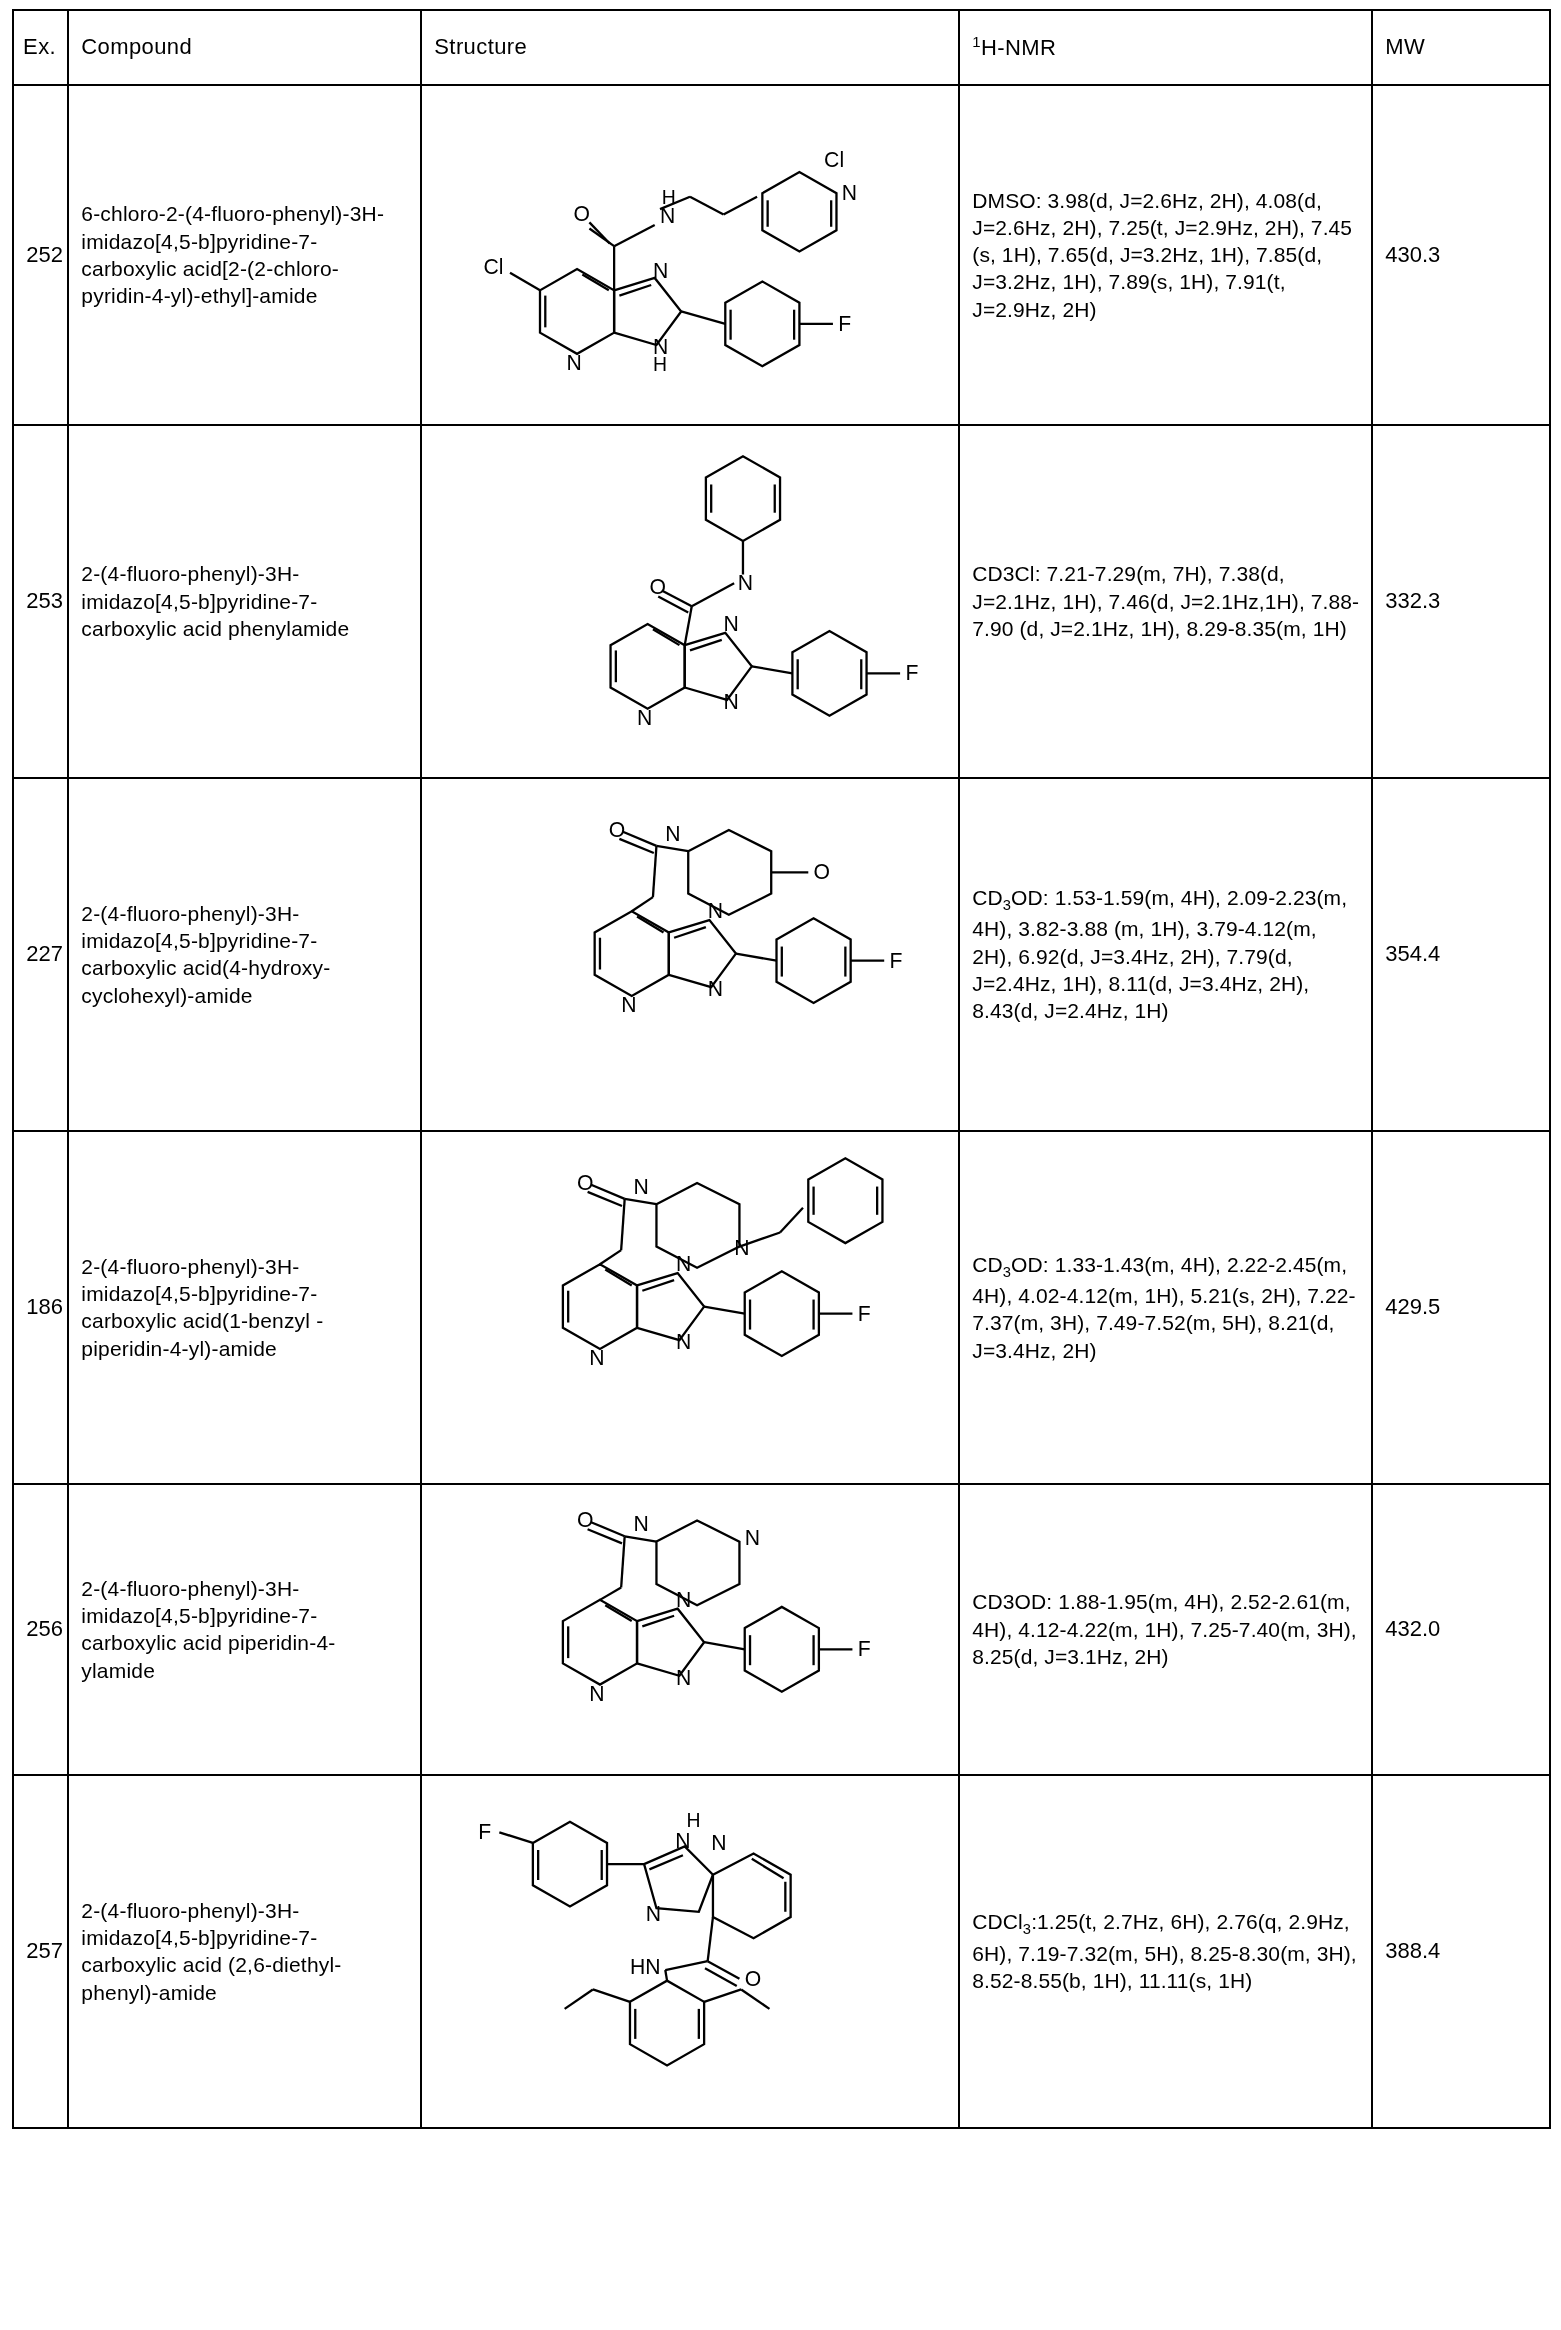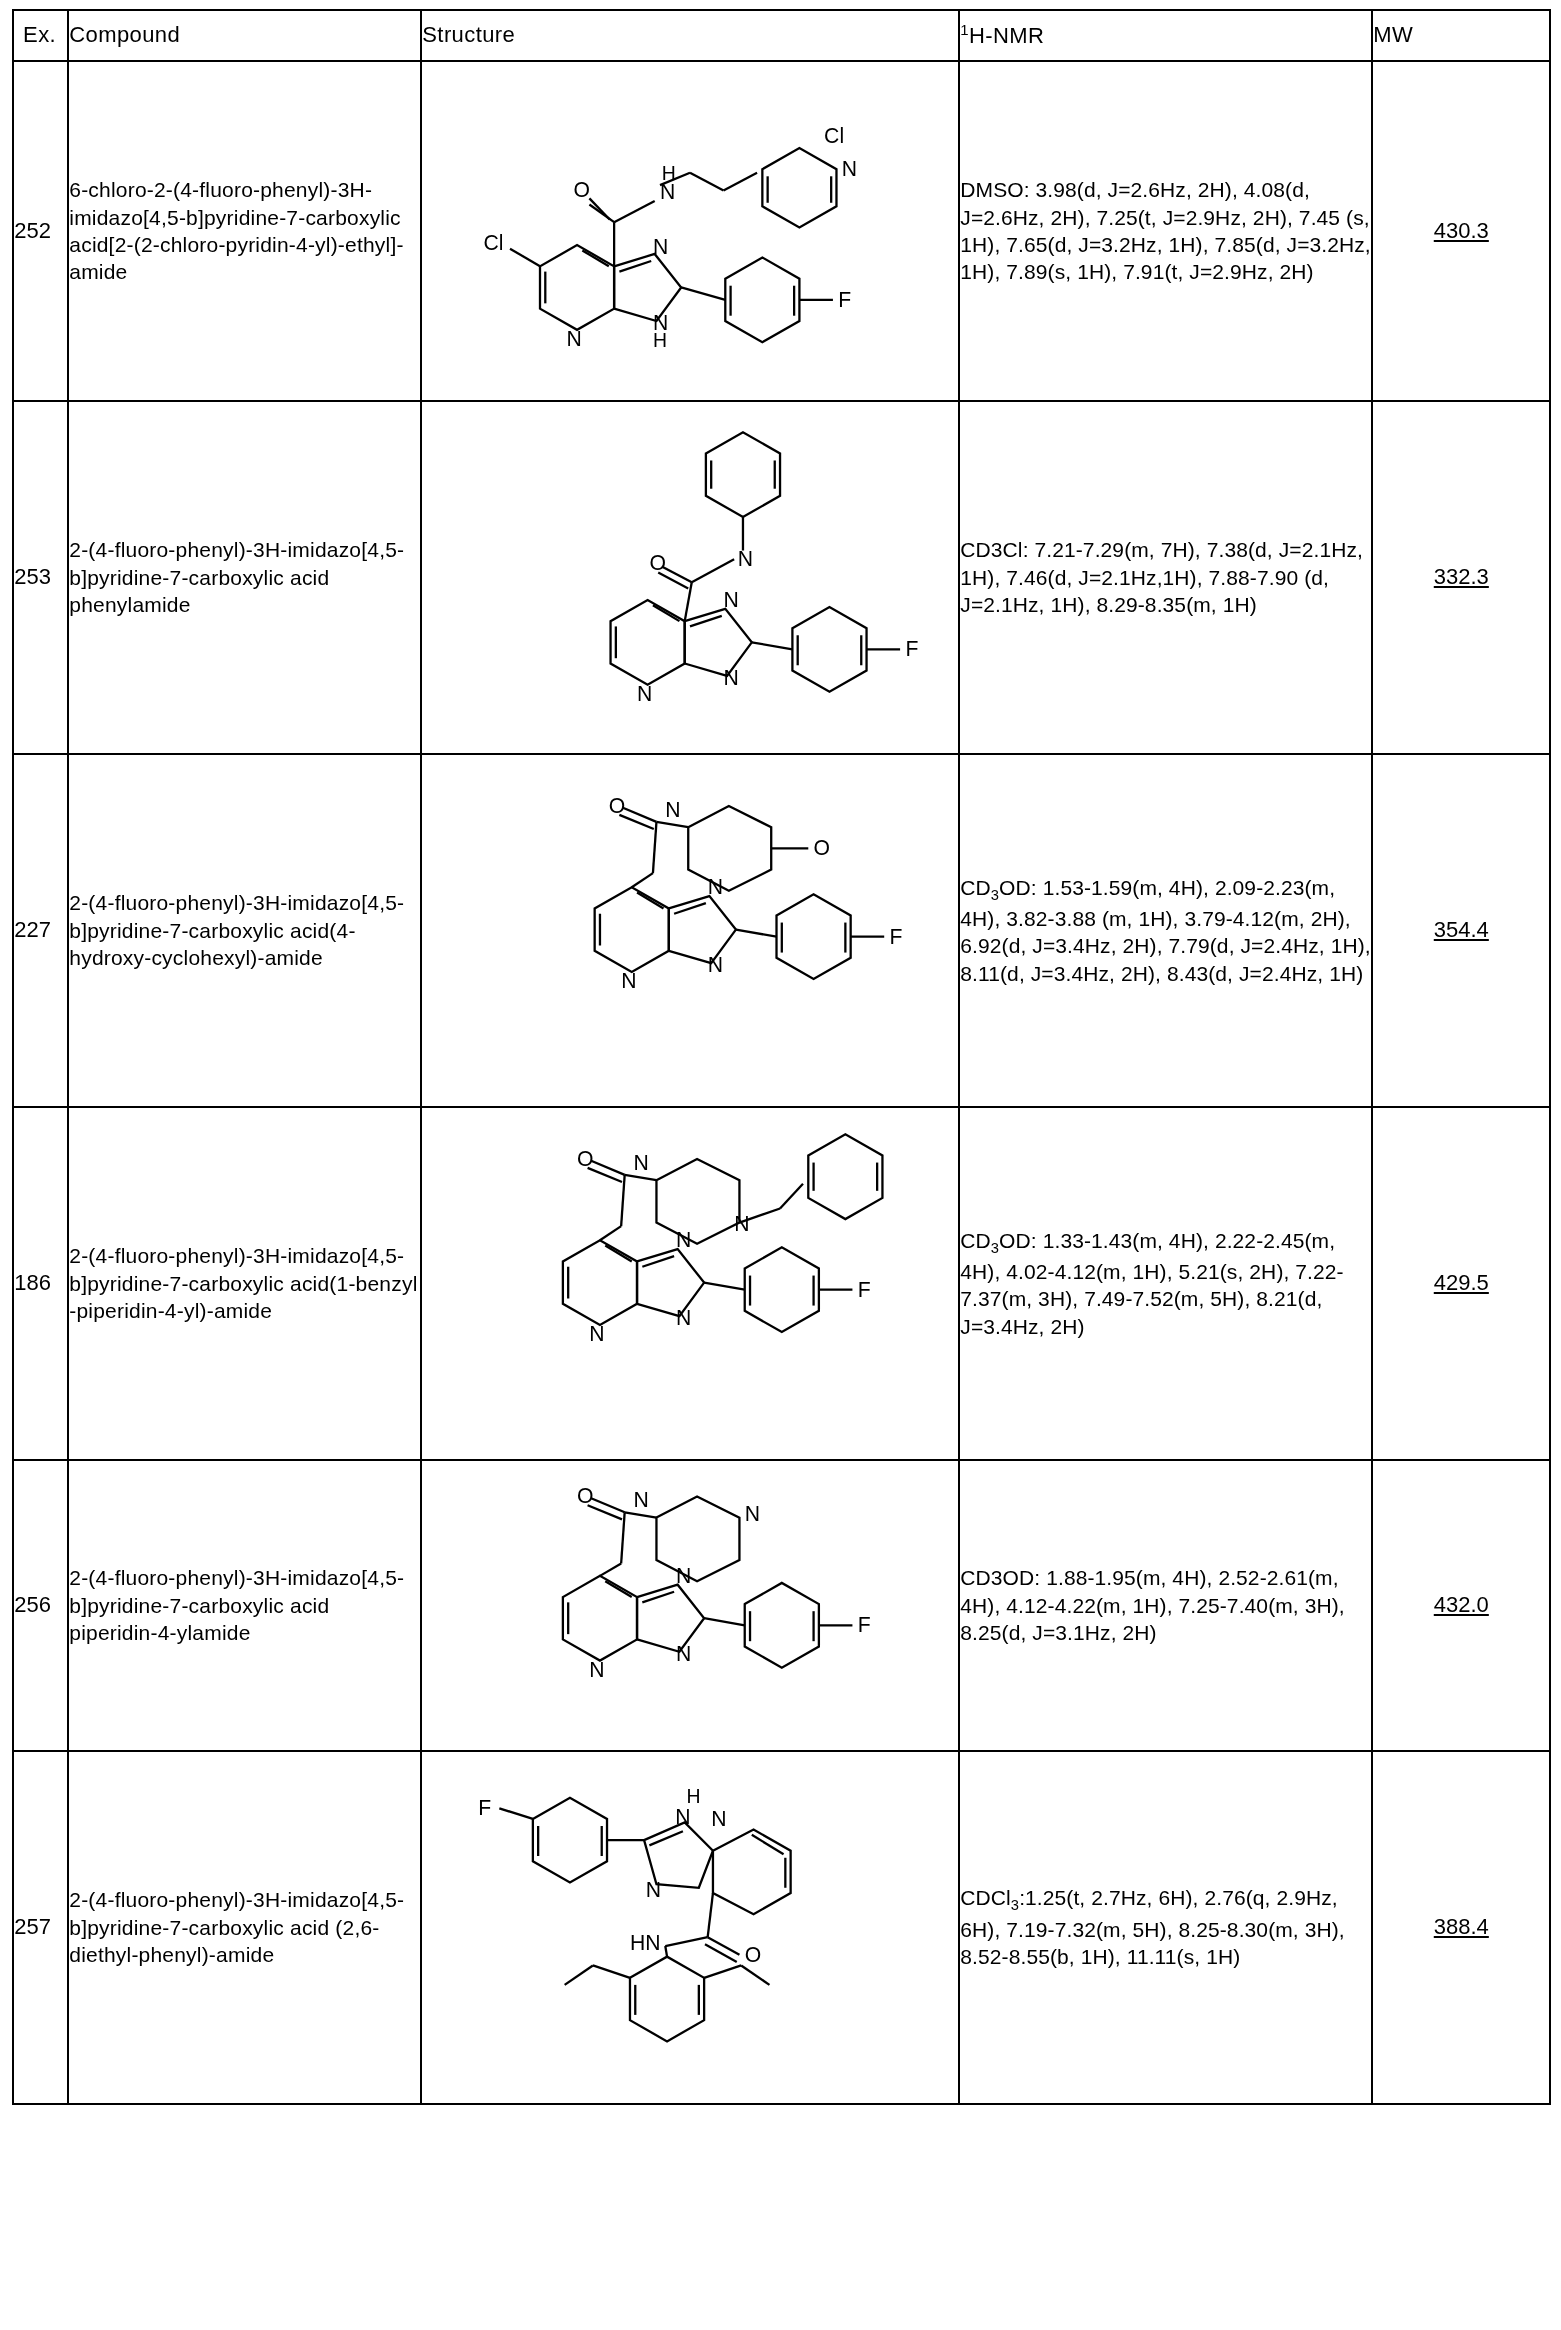--- a/index.html
+++ b/index.html
@@ -20,21 +20,21 @@
   table.patent-table {
     border-collapse: collapse;
     width: 1536px;
     table-layout: fixed;
     border: 2.6px solid #000;
   }
   table.patent-table th,
   table.patent-table td {
     border: 2.2px solid #000;
     vertical-align: middle;
-    padding: 0;
+    padding: 12px;
     margin-top: 8px;
   }
   
   col.c-ex      { width: 55px; }
   col.c-cmp     { width: 353px; }
   col.c-struct  { width: 538px; }
   col.c-nmr     { width: 413px; }
   col.c-mw      { width: 178px; }
 
   thead th {
@@ -67,24 +67,23 @@
     padding: 3.5px;
   }
   td.nmr-cell {
     font-size: 21px;
     line-height: 1.30;
     padding: 7px 5.3px 7px 8.8px;
     vertical-align: middle;
     letter-spacing: 0.1px;
   }
   td.mw-cell {
-    text-align: center;
+    text-align: left;
     font-size: 22px;
     vertical-align: middle;
-    text-decoration: underline;
   }
   .struct-svg {
     display: block;
     margin: 0 auto;
   }
   sup, sub { font-size: 0.68em; }
   .nmr-cell .sub { font-size: 0.7em; vertical-align: sub; }
 </style>
 </head>
 <body>

